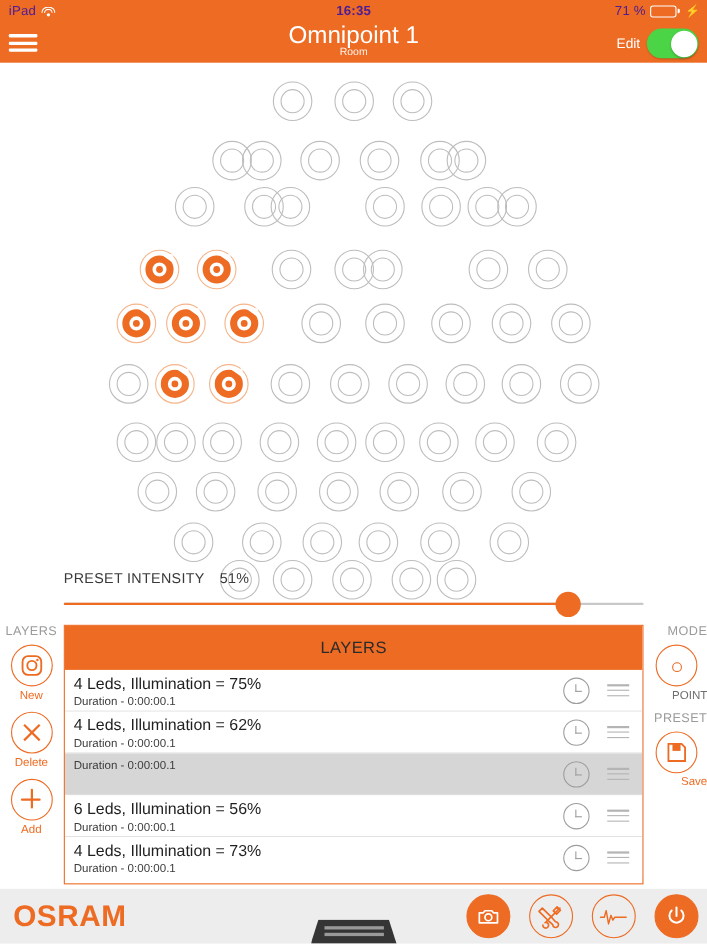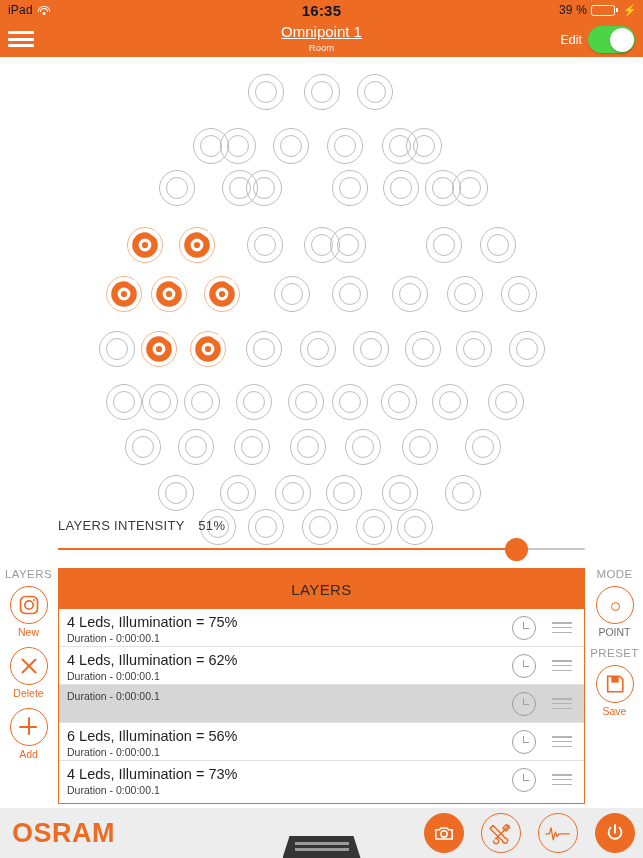--- a/index.html
+++ b/index.html
@@ -7,26 +7,26 @@
     width: 643px; height: 858px;
     font-family: "Liberation Sans", sans-serif;
     background: #ffffff;
     overflow: hidden;
   }
   #app { position: relative; width: 643px; height: 858px; background: #fff; }
 
   
   .statusbar {
     position: absolute; left: 0; top: 0; width: 643px; height: 20px;
-    background: #ed6b23; color: #0f172a;
+    background: #ed6b23; color: #4c1d95;
     display: flex; align-items: center;
     font-size: 12px; letter-spacing: .2px;
   }
   .sb-left { position: absolute; left: 8px; display: flex; align-items: center; gap: 5px; }
-  .sb-center { position: absolute; left: 0; right: 0; text-align: center; font-weight: bold; font-size: 15px; }
+  .sb-center { position: absolute; left: 0; right: 0; text-align: center; font-weight: bold; font-size: 12px; }
   .sb-right { position: absolute; right: 6px; display: flex; align-items: center; gap: 4px; }
   .wifi-icon { display: inline-block; width: 13px; height: 10px; position: relative; }
   .wifi-icon i { position: absolute; border: 1.6px solid #fff; border-bottom: none;
     border-radius: 50% 50% 0 0 / 100% 100% 0 0; left: 50%; transform: translateX(-50%); }
   .wifi-icon i:nth-child(1) { width: 13px; height: 6.5px; bottom: 3px; }
   .wifi-icon i:nth-child(2) { width: 8px; height: 4px; bottom: 3px; }
   .wifi-dot { position: absolute; bottom: 0; left: 50%; transform: translateX(-50%);
     width: 3px; height: 3px; background: #fff; border-radius: 50%; }
   .battery { display: inline-flex; align-items: center; }
   .batt-body { width: 24px; height: 11px; border: 1.4px solid #fff; border-radius: 2.5px; padding: 1.2px; }
@@ -36,21 +36,21 @@
 
   
   .navbar {
     position: absolute; left: 0; top: 20px; width: 643px; height: 37px;
     background: #ed6b23; color: #fff;
   }
   .hamburger { position: absolute; left: 8px; top: 9px; width: 26px; height: 20px;
     display: flex; flex-direction: column; justify-content: space-between; padding: 2px 0; cursor: pointer; }
   .hamburger span { display: block; height: 3px; background: #fff; border-radius: 1px; }
   .nav-title-wrap { position: absolute; left: 0; right: 0; top: 1px; text-align: center; }
-  .nav-title { font-size: 15px; line-height: 21px; text-decoration: underline; }
+  .nav-title { font-size: 22px; line-height: 21px; }
   .nav-sub { font-size: 9.5px; line-height: 11px; opacity: .92; }
   .edit-wrap { position: absolute; right: 8px; top: 6px; display: flex; align-items: center; gap: 6px; }
   .edit-label { font-size: 12.5px; }
   .toggle { width: 47px; height: 27px; border-radius: 14px; background: #4cd447; position: relative;
     box-shadow: 0 1px 1.5px rgba(0,0,0,.18); cursor: pointer; }
   .toggle .knob { position: absolute; top: 1.5px; right: 1.5px; width: 24px; height: 24px;
     background: #fff; border-radius: 50%; box-shadow: 0 1px 2px rgba(0,0,0,.25); }
 
   
   .led-canvas { position: absolute; left: 0; top: 57px; width: 643px; height: 455px; }
@@ -65,21 +65,21 @@
   .fi-label { position: absolute; left: 58px; top: 518px; font-size: 13px; color: #3a3a3a; letter-spacing: .3px; }
   .fi-value { margin-left: 10px; }
   .slider { position: absolute; left: 58px; top: 548px; width: 527px; height: 4px; cursor: pointer; }
   .slider .track { position: absolute; left: 0; top: 0; width: 100%; height: 2px; background: #c8c8c8; border-radius: 1px; }
   .slider .fill { position: absolute; left: 0; top: 0; height: 2px; background: #ed6b23; border-radius: 1px; }
   .slider .thumb { position: absolute; top: -10px; width: 23px; height: 23px; margin-left: -11.5px;
     background: #ed6b23; border-radius: 50%; }
 
   
   .col-left { position: absolute; left: 0; top: 568px; width: 57px; height: 240px; text-align: center; }
-  .col-right { position: absolute; right: 0; top: 568px; width: 57px; height: 240px; text-align: center; }
+  .col-right { position: absolute; right: 0; top: 568px; width: 57px; height: 240px; text-align: right; }
   .col-head { font-size: 11.5px; color: #9b9b9b; letter-spacing: .4px; margin-bottom: 6px; }
   .circ-btn { width: 38px; height: 38px; margin: 0 auto; border: 1.6px solid #ed6b23; border-radius: 50%;
     position: relative; cursor: pointer; }
   .btn-label { font-size: 10.5px; color: #ed6b23; margin-top: 2px; }
   .col-block { margin-bottom: 9px; }
 
   
   .ic-plus::before, .ic-plus::after { content: ""; position: absolute; background: #ed6b23; border-radius: 1px; }
   .ic-plus::before { left: 50%; top: 8px; width: 2px; height: 18px; margin-left: -1px; }
   .ic-plus::after  { top: 50%; left: 8px; height: 2px; width: 18px; margin-top: -1px; }
@@ -139,21 +139,21 @@
     <div class="sb-left">
       <span>iPad</span>
       <span class="wifi-icon">
         <i></i>
           <i></i>
           <span class="wifi-dot"></span>
       </span>
     </div>
     <div class="sb-center">16:35</div>
     <div class="sb-right">
-      <span>39 %</span>
+      <span>71 %</span>
       <span class="battery">
         <span class="batt-body"><span class="batt-fill" id="batt-fill" style="width: 100%;"></span></span>
         <span class="batt-cap"></span>
       </span>
       <span class="bolt">⚡</span>
     </div>
   </div>
 
   <div class="navbar">
     <div class="hamburger">
@@ -466,21 +466,21 @@
         <span class="ring-out"></span>
         <span class="ring-in"></span>
       </div>
       <div class="led" style="left: 415px; top: 470px;">
         <span class="ring-out"></span>
         <span class="ring-in"></span>
       </div>
     </div>
 
   <div class="fi-label">
-    <span>LAYERS INTENSITY</span>
+    <span>PRESET INTENSITY</span>
     <span class="fi-value">51%</span>
   </div>
   <div class="slider">
     <div class="track"></div>
     <div class="fill" id="slider-fill" style="width: 87%;"></div>
     <div class="thumb" id="slider-thumb" style="left: 87%;"></div>
   </div>
 
   <div class="col-left">
     <div class="col-head">LAYERS</div>

